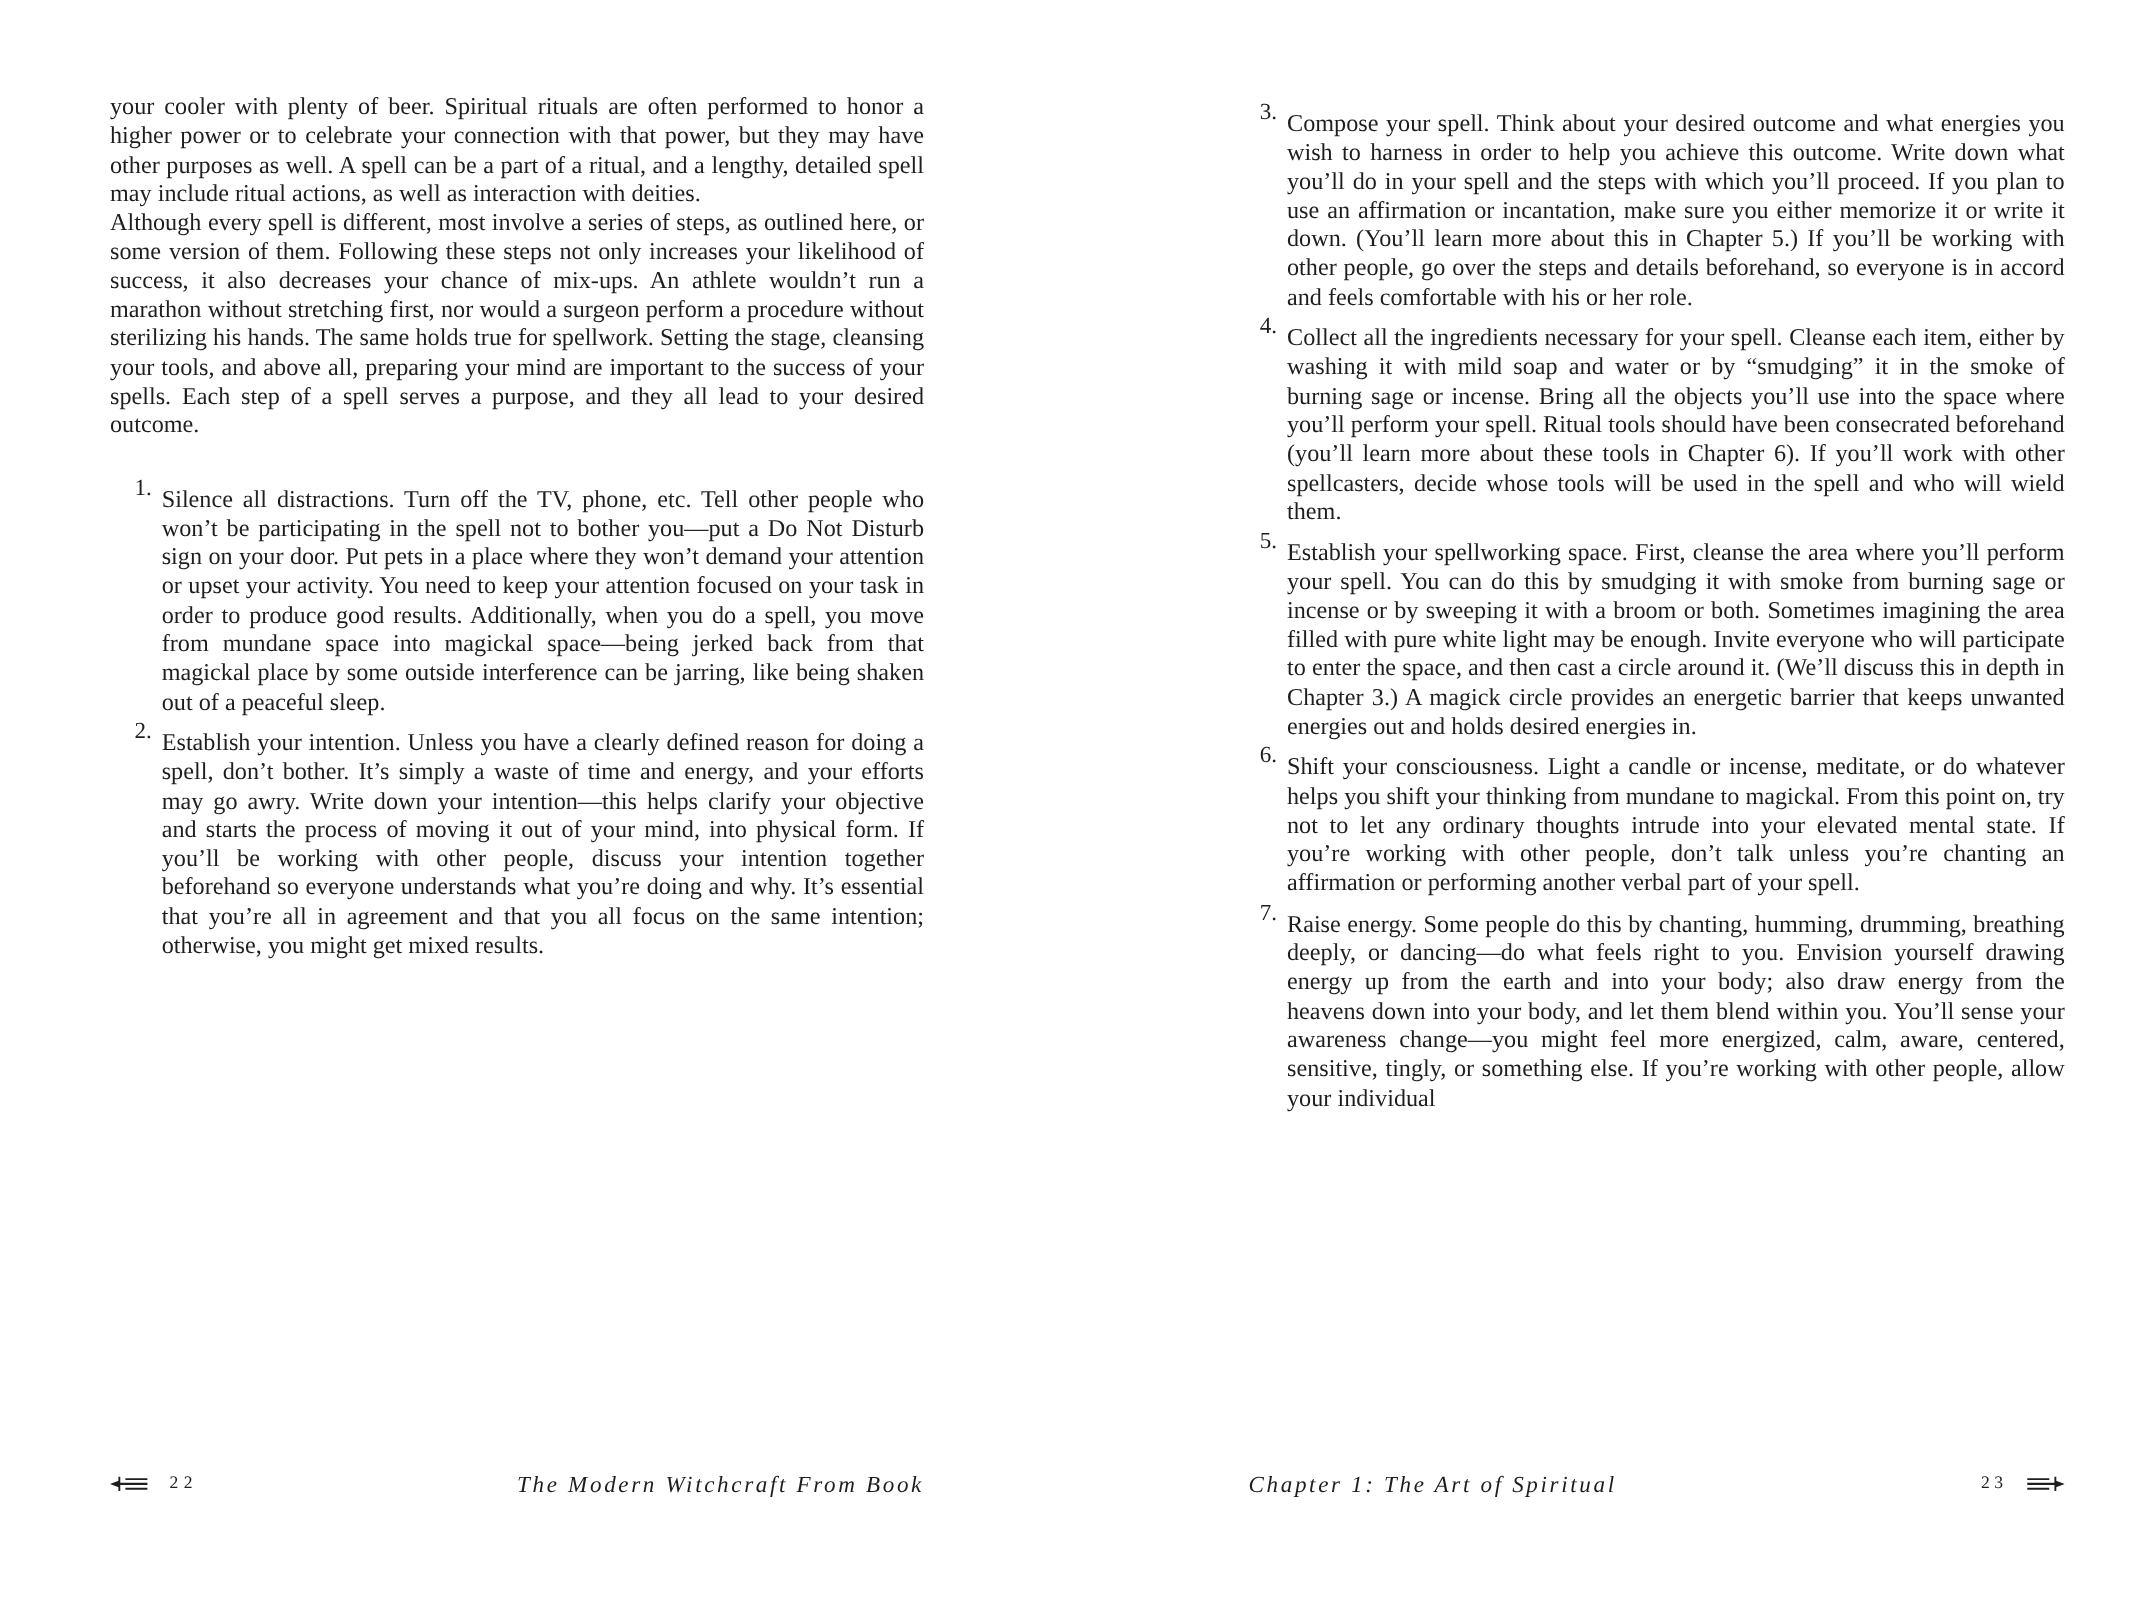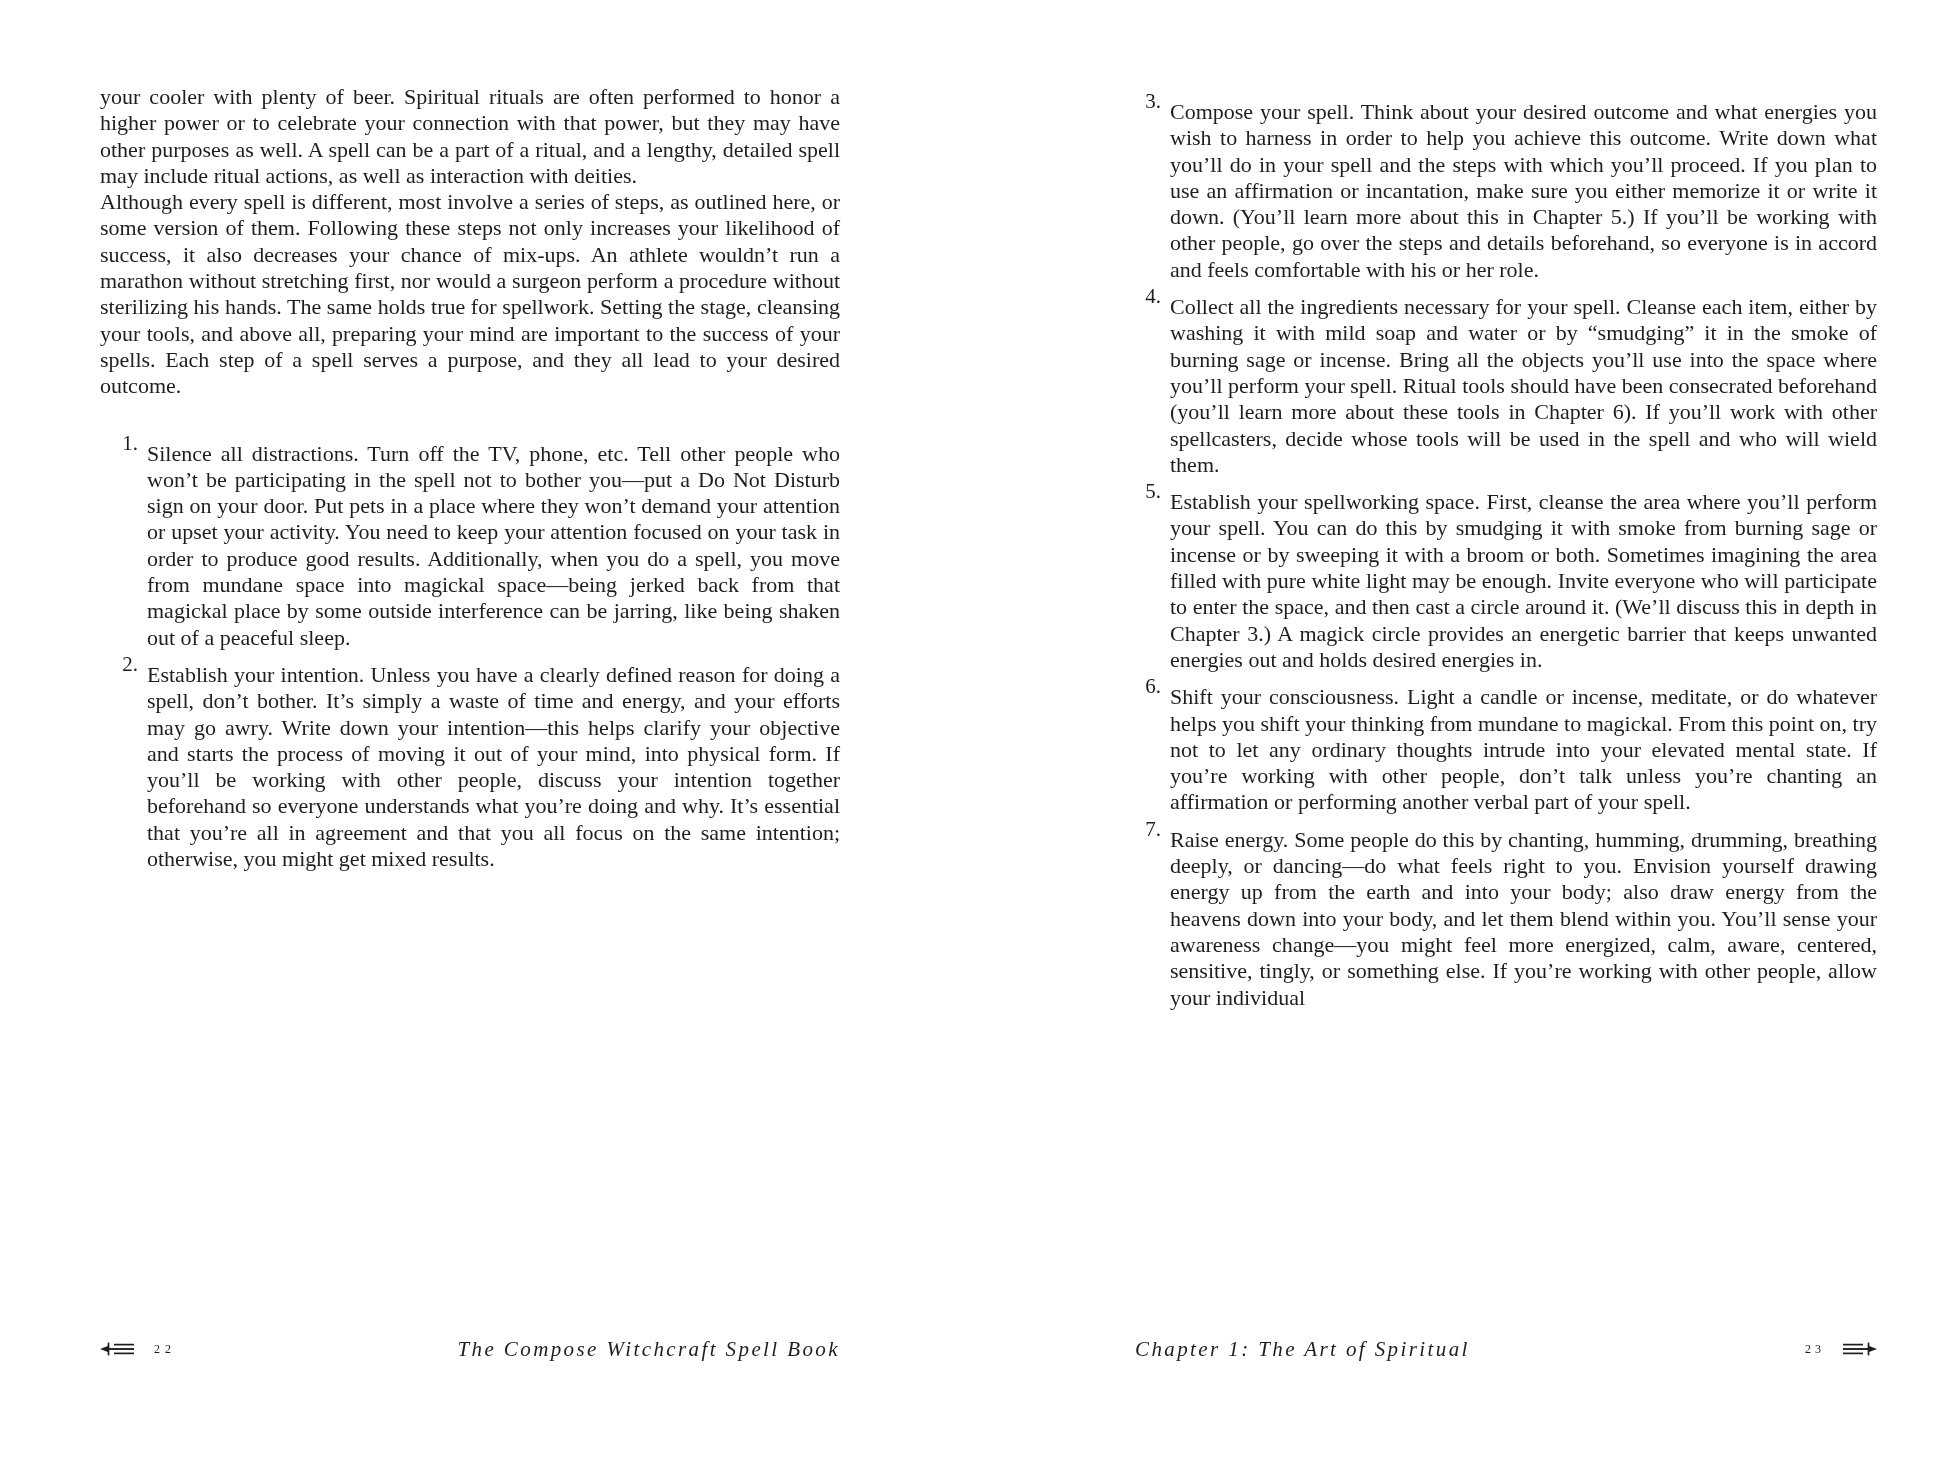--- a/index.html
+++ b/index.html
@@ -70,21 +70,21 @@
   .footer {
     position: absolute;
     top: 1336px;
     height: 26px;
     display: flex;
     align-items: center;
   }
   .footer-left  { left: 100px; width: 740px; }
   .footer-right { left: 1135px; width: 742px; }
   .pagenum {
-    font-size: 12px;
+    font-size: 16px;
     letter-spacing: 5px;
   }
   .footer-left .pagenum { margin-left: 18px; }
   .footer-right .pagenum { margin-right: 16px; letter-spacing: 4px; margin-left: 12px; }
   .running-title {
     font-style: italic;
     font-size: 21px;
     letter-spacing: 2.4px;
     white-space: nowrap;
   }
@@ -144,21 +144,21 @@
   <div class="footer footer-left">
     <svg class="ornament" viewBox="0 0 36 20" aria-hidden="true">
       <path d="M0 10 L8.5 6.8 L8.5 13.2 Z" fill="#1e1e1e" stroke-width="0"></path>
       <line x1="8.5" y1="3.6" x2="8.5" y2="16.4" stroke-width="1.7"></line>
       <line x1="4" y1="10" x2="34" y2="10" stroke-width="1.9"></line>
       <line x1="14" y1="5.6" x2="34" y2="5.6" stroke-width="1.7"></line>
       <line x1="14" y1="14.4" x2="34" y2="14.4" stroke-width="1.7"></line>
     </svg>
     <span class="pagenum">22</span>
     <span class="spacer"></span>
-    <span class="running-title">The Compose Witchcraft Spell Book</span>
+    <span class="running-title">The Modern Witchcraft From Book</span>
   </div>
 
   <div class="footer footer-right">
     <span class="running-title">Chapter 1: The Art of Spiritual</span>
     <span class="spacer"></span>
     <span class="pagenum">23</span>
     <svg class="ornament mirrored" viewBox="0 0 36 20" aria-hidden="true">
       <path d="M0 10 L8.5 6.8 L8.5 13.2 Z" fill="#1e1e1e" stroke-width="0"></path>
       <line x1="8.5" y1="3.6" x2="8.5" y2="16.4" stroke-width="1.7"></line>
       <line x1="4" y1="10" x2="34" y2="10" stroke-width="1.9"></line>

